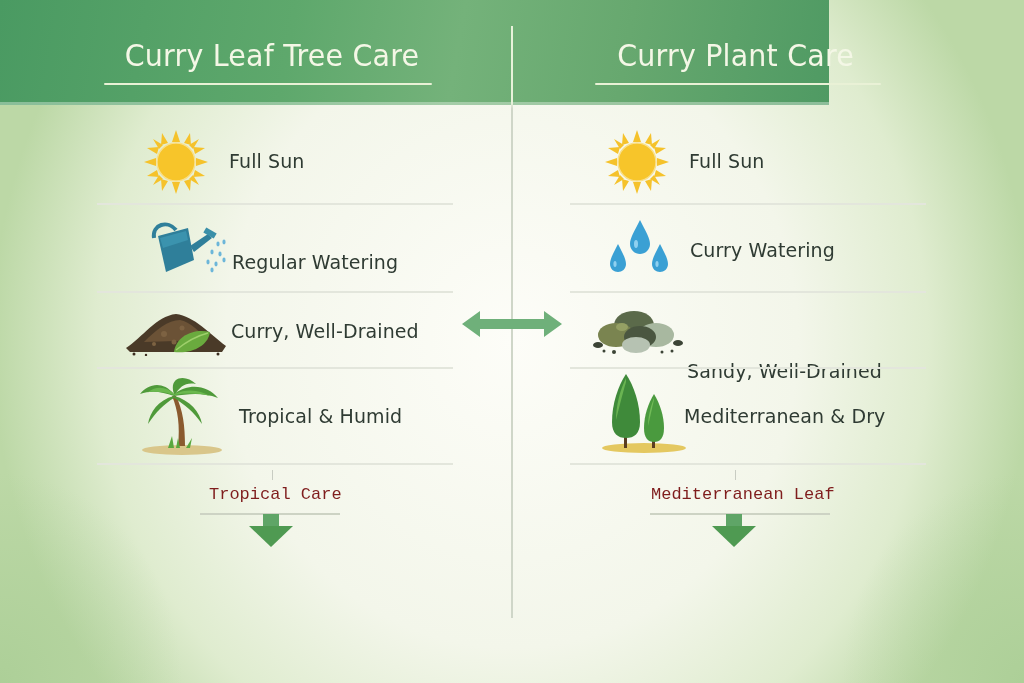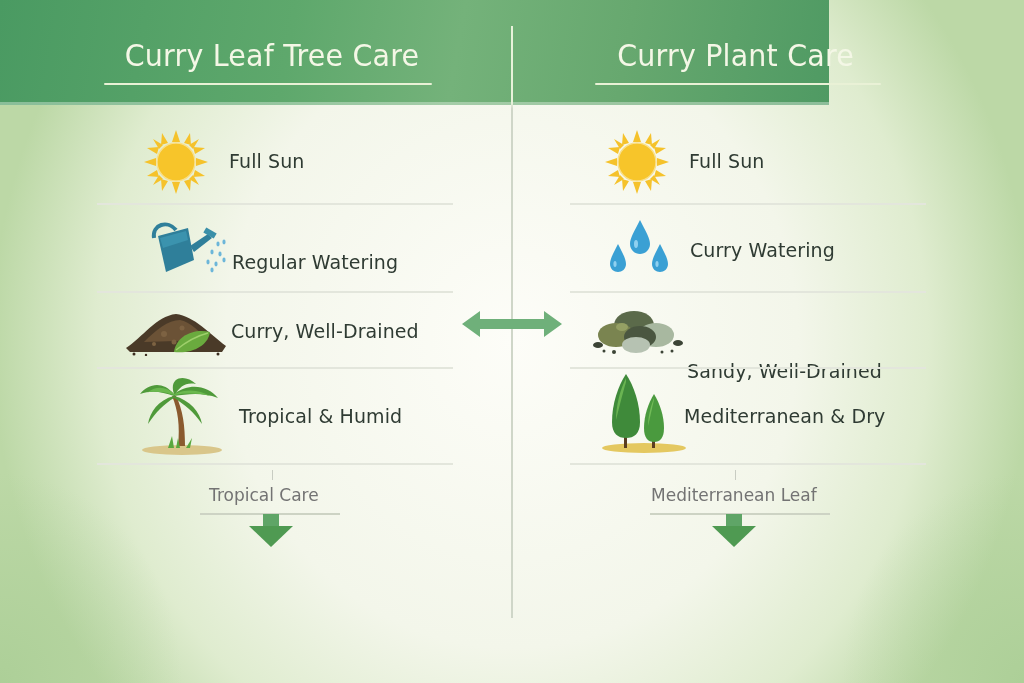--- a/index.html
+++ b/index.html
@@ -47,21 +47,21 @@
   }
   .row-sep {
     position: absolute; height: 2px; background: #e3e6dc;
   }
   .label {
     font-size: 19px; color: #2f3b33; white-space: nowrap; letter-spacing: 0.1px;
   }
   .icon { position: absolute; }
 
   .footer-label {
-    position: absolute; font-size: 17px; color: #737373; white-space: nowrap;
+    position: absolute; font-size: 17px; color: #7f1d1d; white-space: nowrap; font-family: Liberation Mono, monospace;
   }
   .footer-line {
     position: absolute; height: 2px; background: #cdd3c4;
   }
   .footer-tick {
     position: absolute; width: 1px; height: 10px; background: #c8ccc2;
   }
   .down-arrow { position: absolute; }
   .dbl-arrow { position: absolute; left: 462px; top: 309px; }
 </style>

